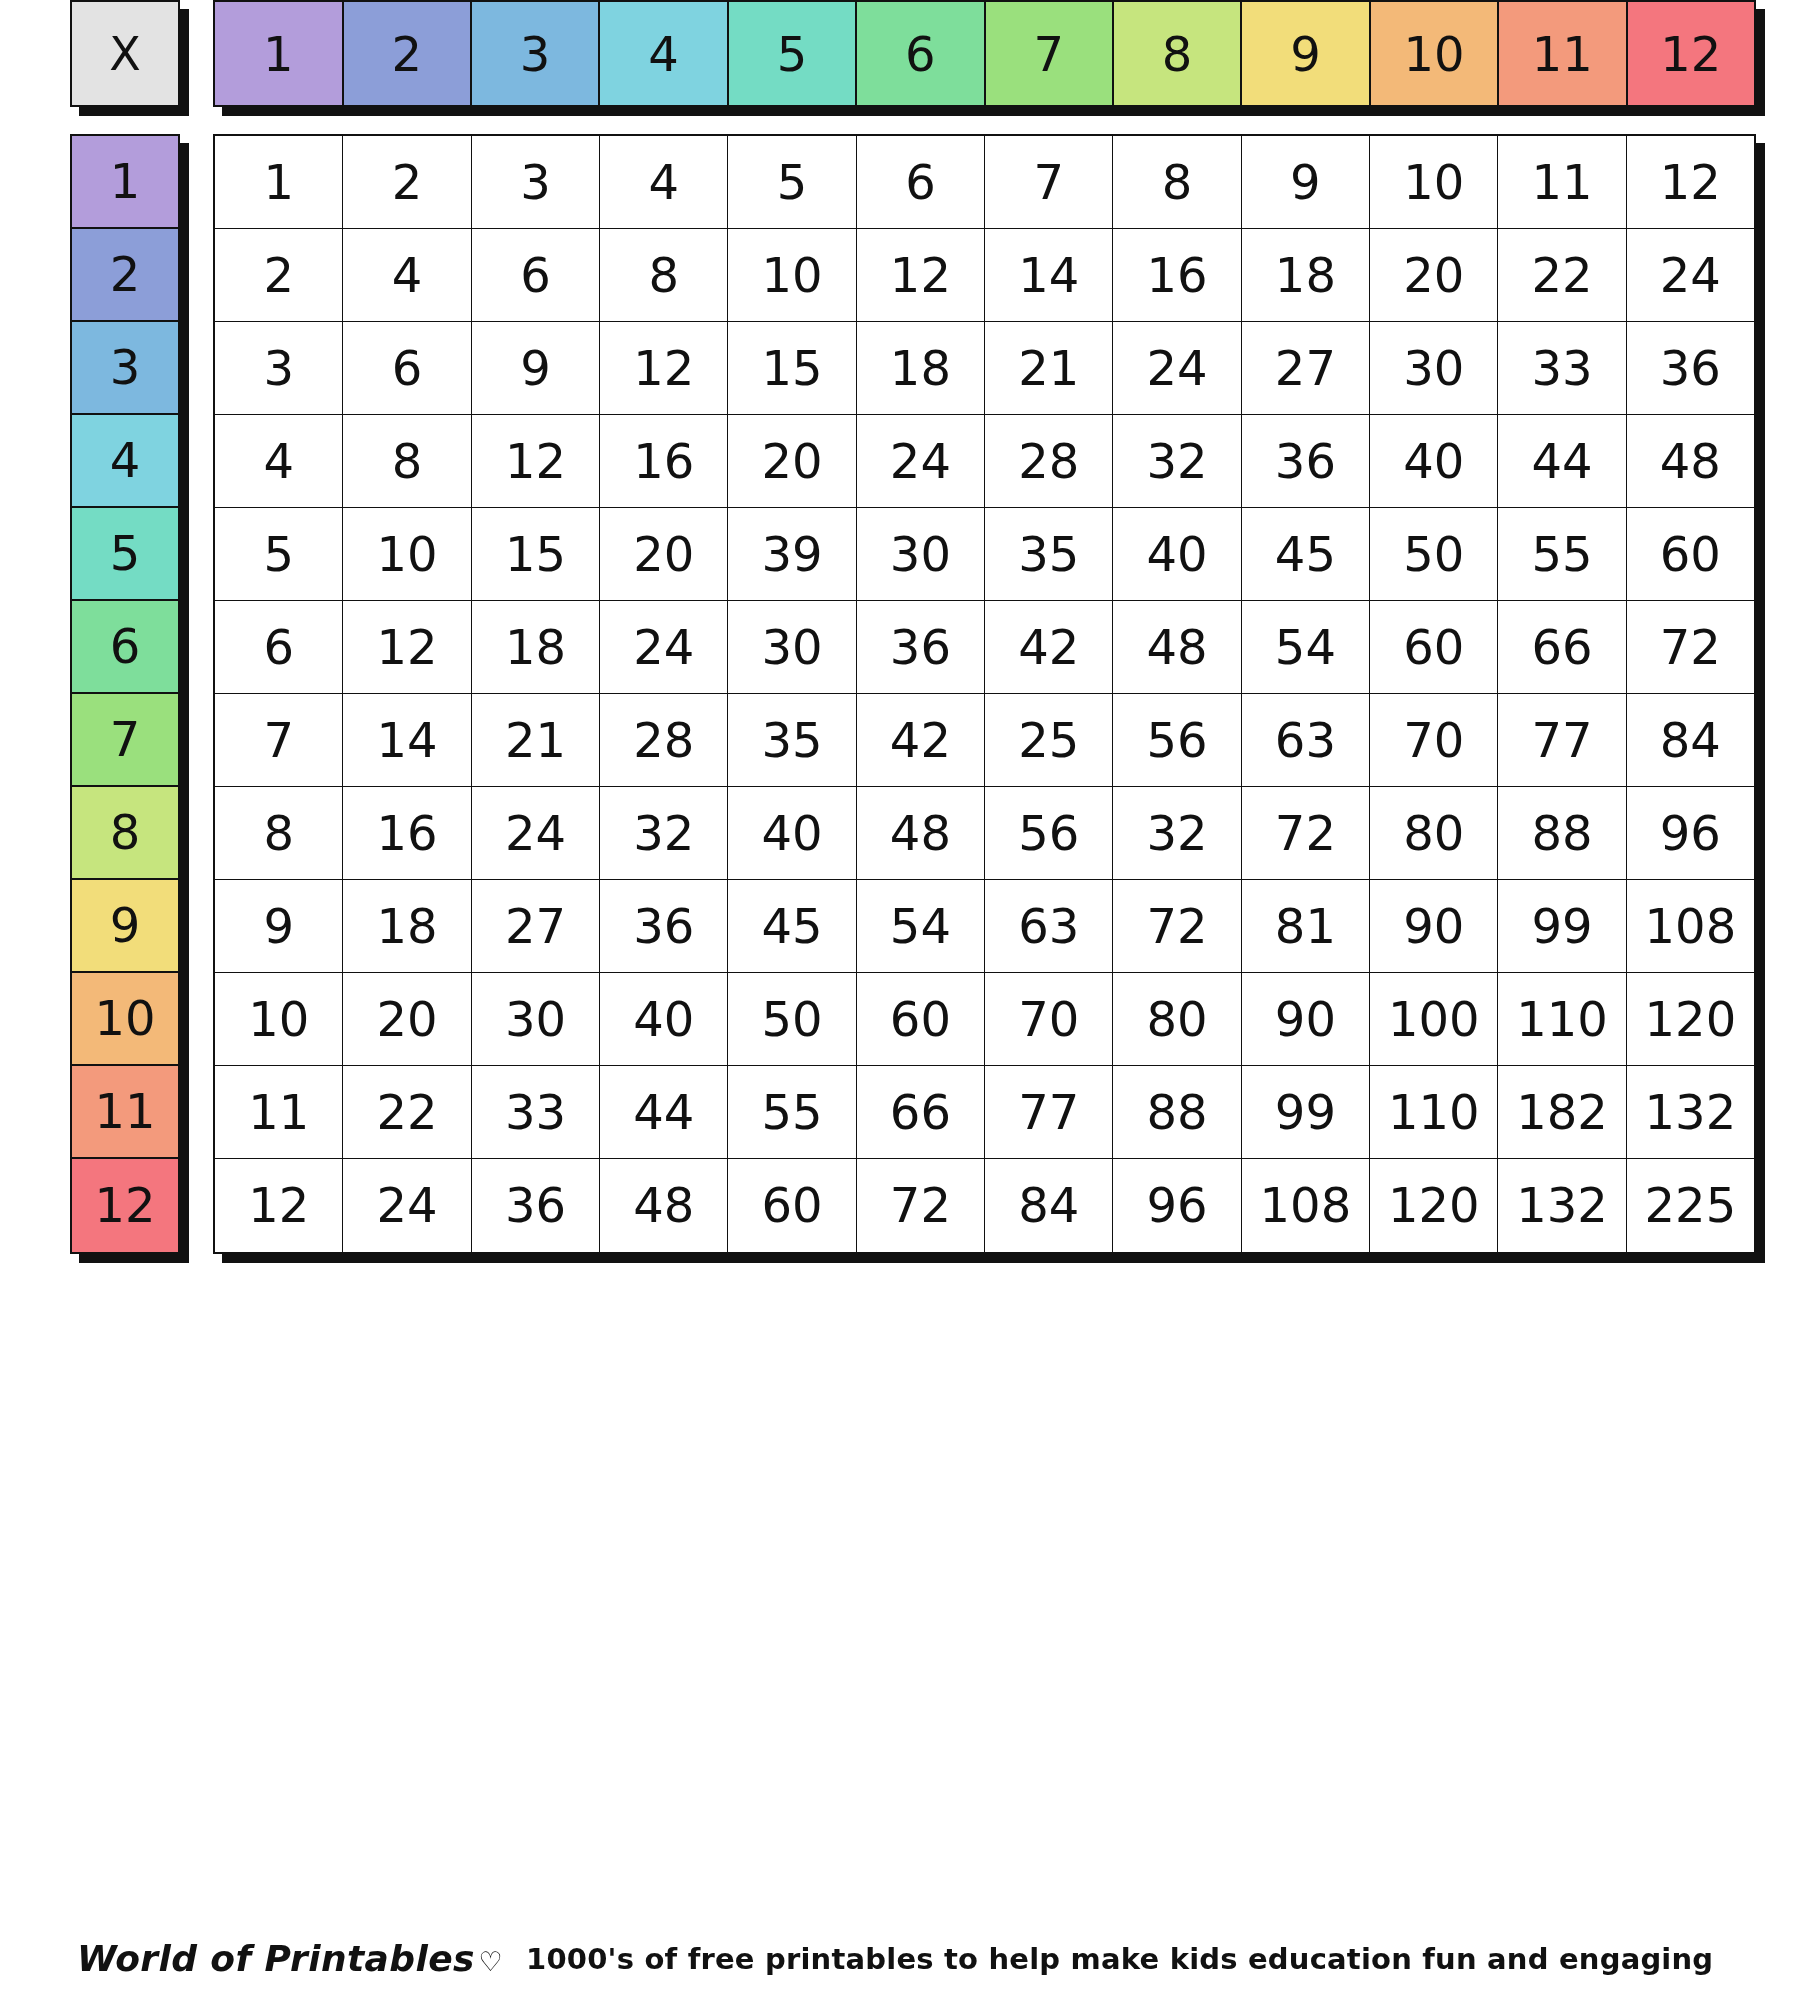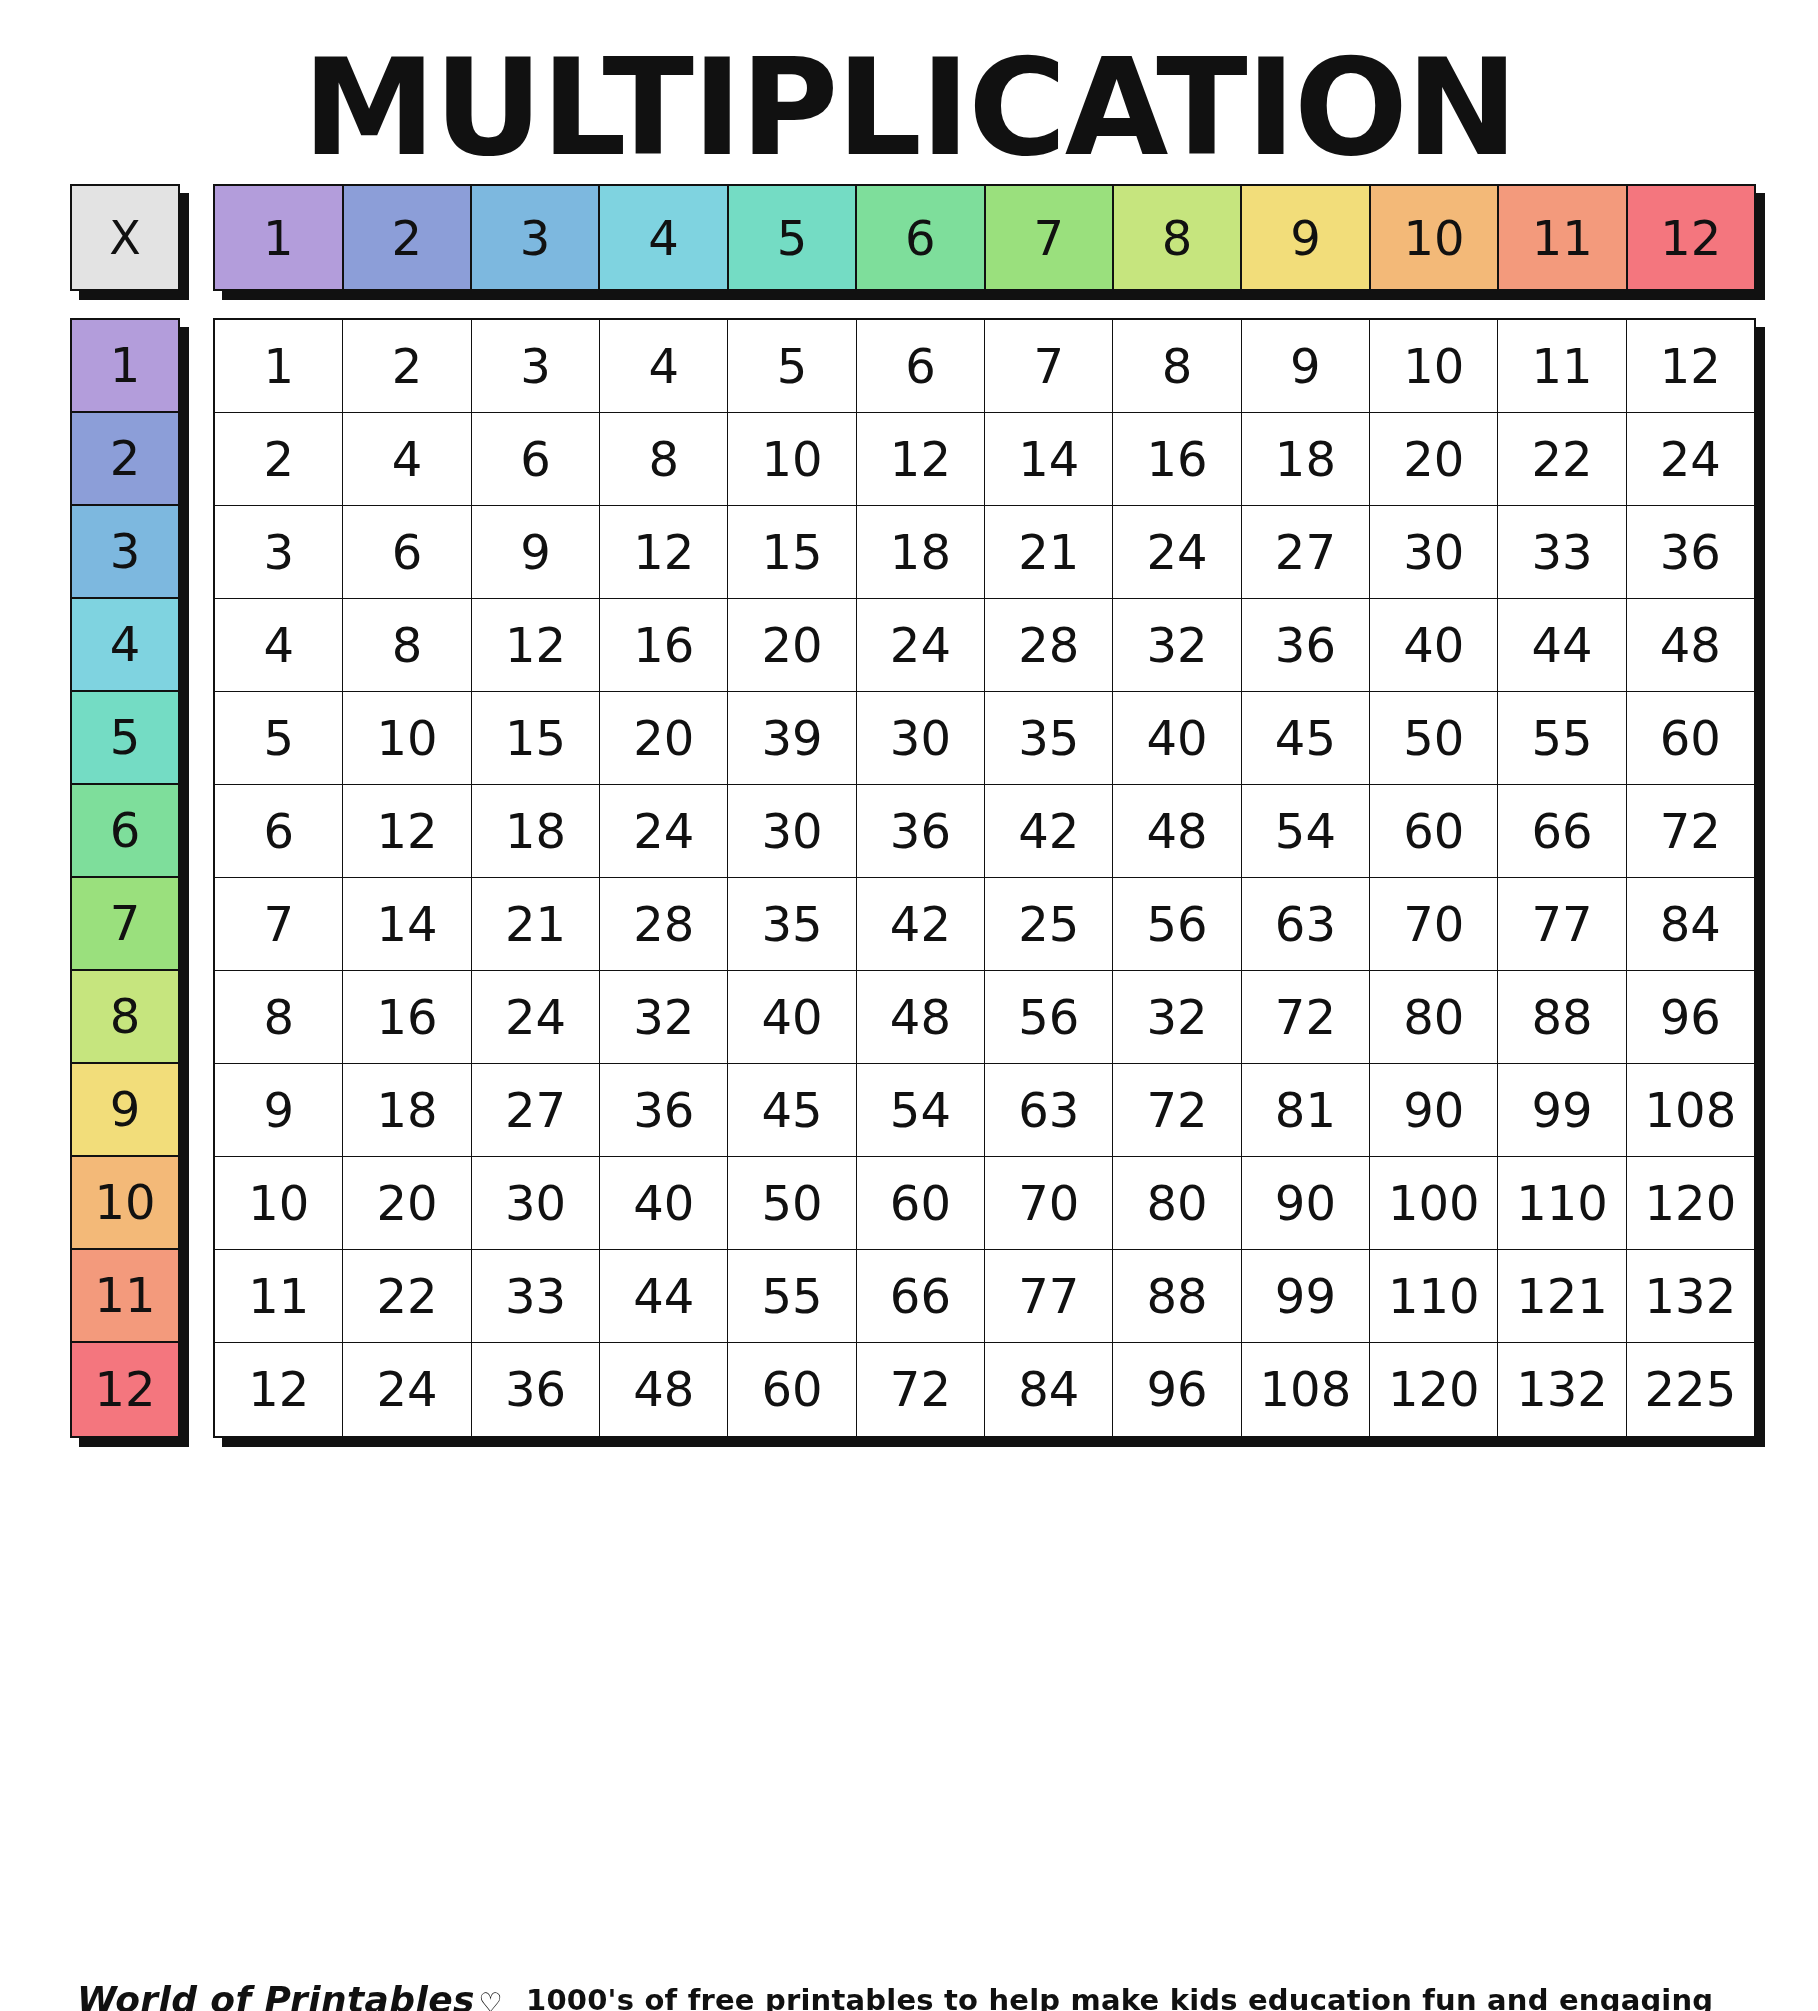--- a/index.html
+++ b/index.html
@@ -191,21 +191,20 @@
     color: #111;
     white-space: nowrap;
     letter-spacing: 0.2px;
   }
 </style>
 </head>
 <body>
 
 <div class="page">
 
-  <h1 class="title">MULTIPLICATION</h1>
 
   <div class="table-wrap">
 
     <div class="header-row">
       <div class="corner-shadow">
         <div class="corner-cell">X</div>
       </div>
       <div class="col-headers" id="col-headers">
           <div class="col-head" style="background: rgb(179, 157, 219);">1</div>
           <div class="col-head" style="background: rgb(140, 158, 216);">2</div>
@@ -384,21 +383,21 @@
             <div class="cell">11</div>
             <div class="cell">22</div>
             <div class="cell">33</div>
             <div class="cell">44</div>
             <div class="cell">55</div>
             <div class="cell">66</div>
             <div class="cell">77</div>
             <div class="cell">88</div>
             <div class="cell">99</div>
             <div class="cell">110</div>
-            <div class="cell">121</div>
+            <div class="cell">182</div>
             <div class="cell">132</div>
           </div>
           <div class="grid-row">
             <div class="cell">12</div>
             <div class="cell">24</div>
             <div class="cell">36</div>
             <div class="cell">48</div>
             <div class="cell">60</div>
             <div class="cell">72</div>
             <div class="cell">84</div>

